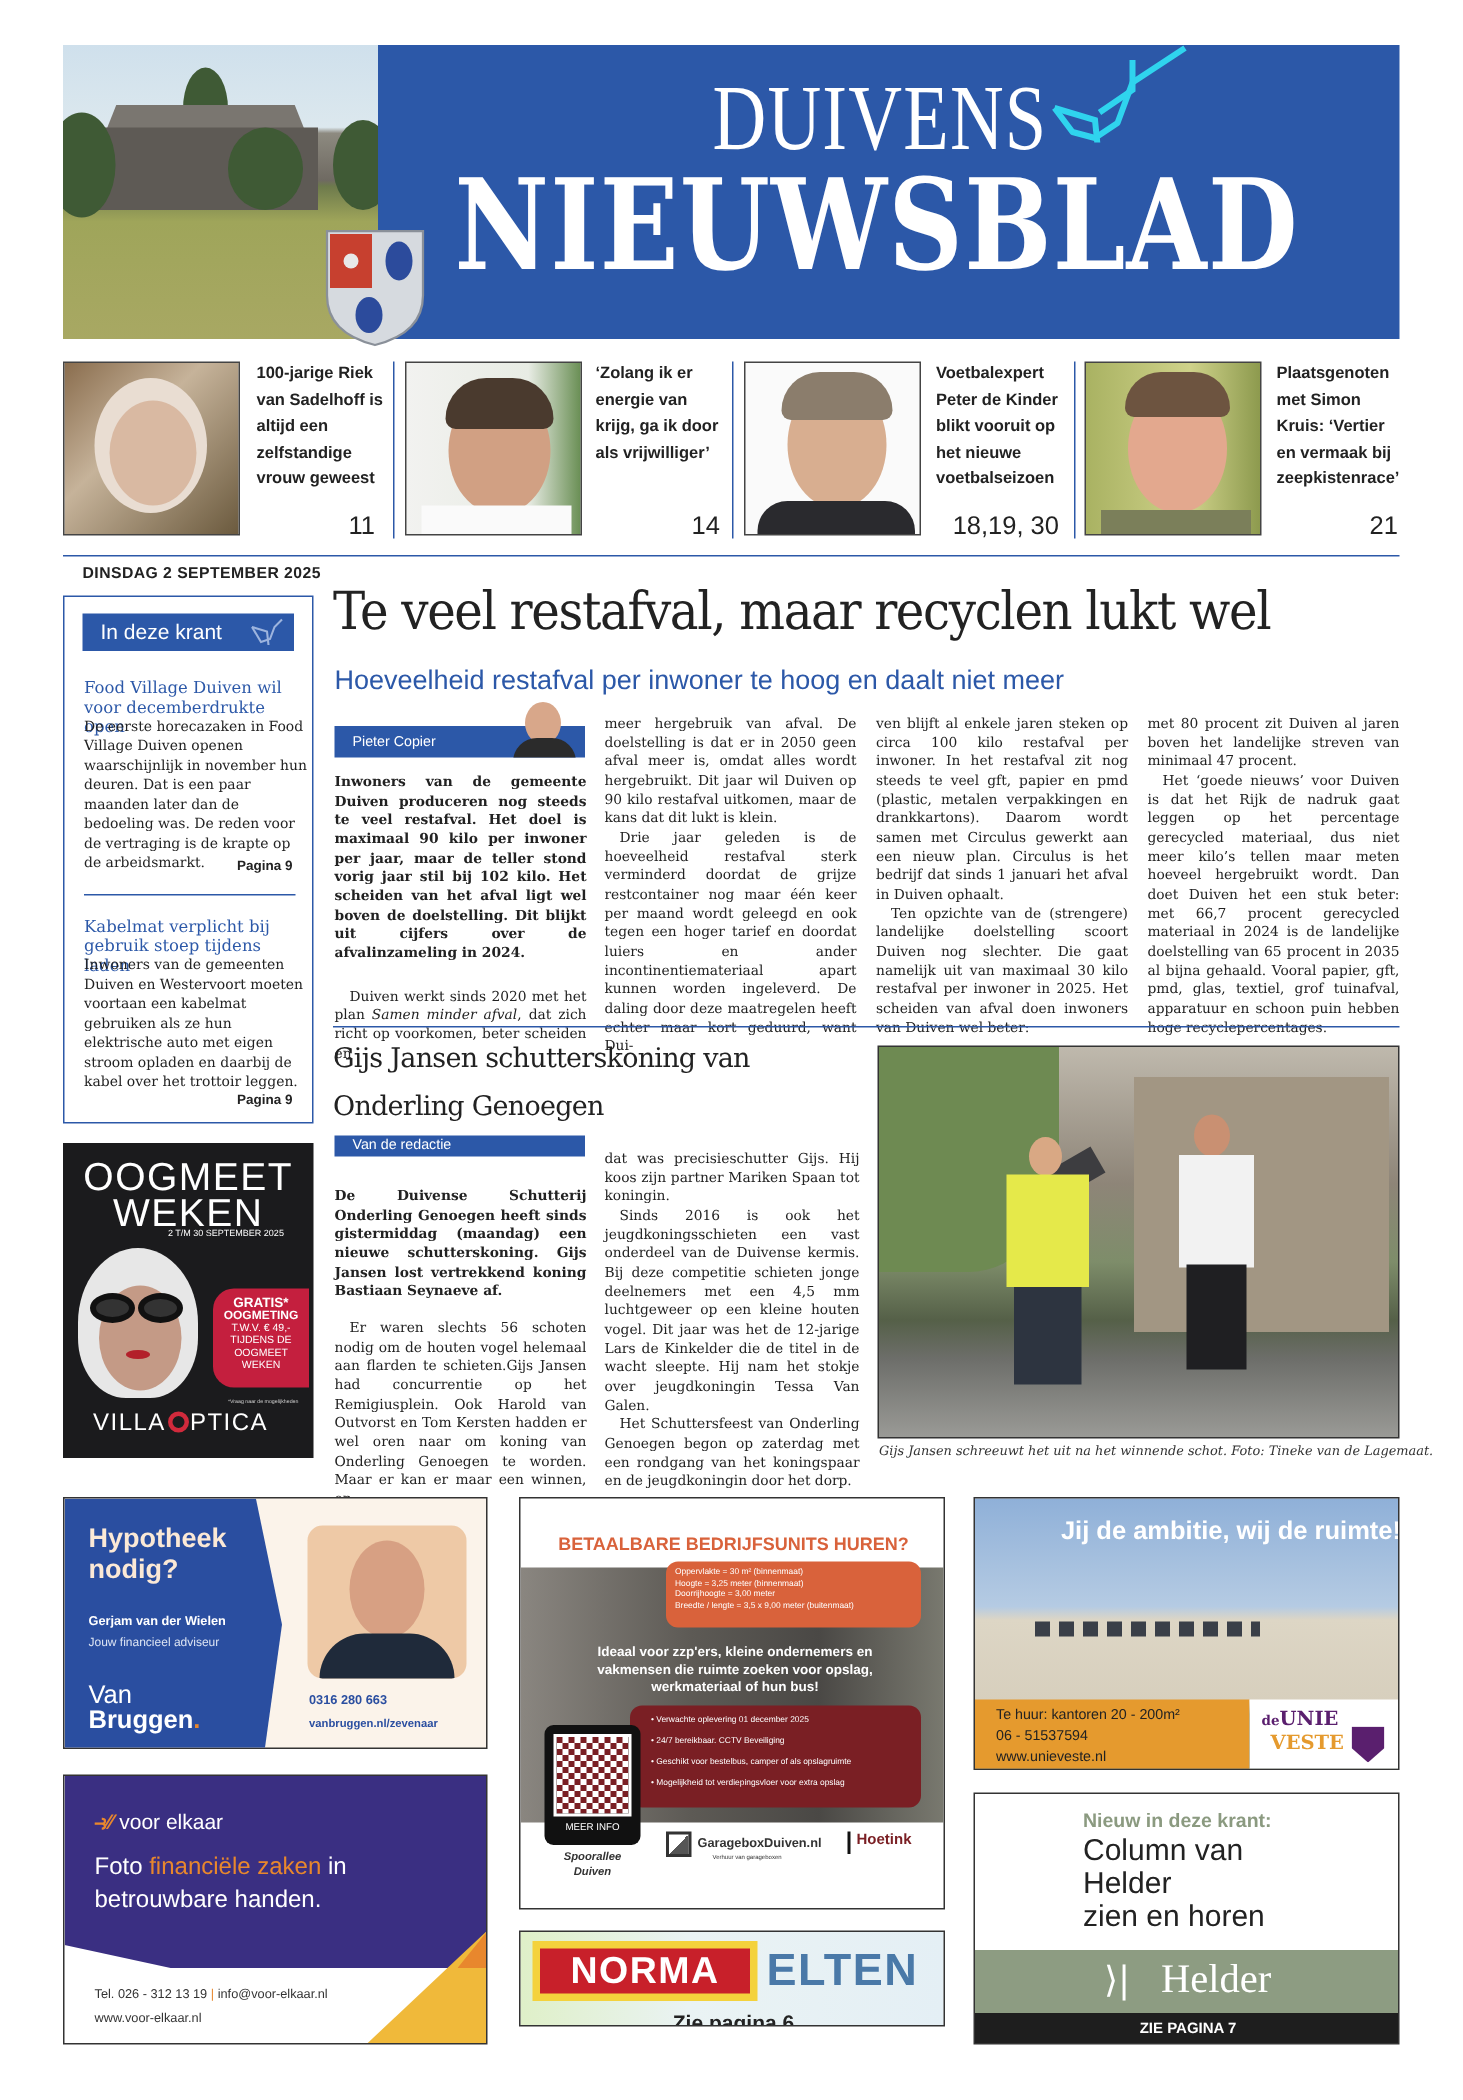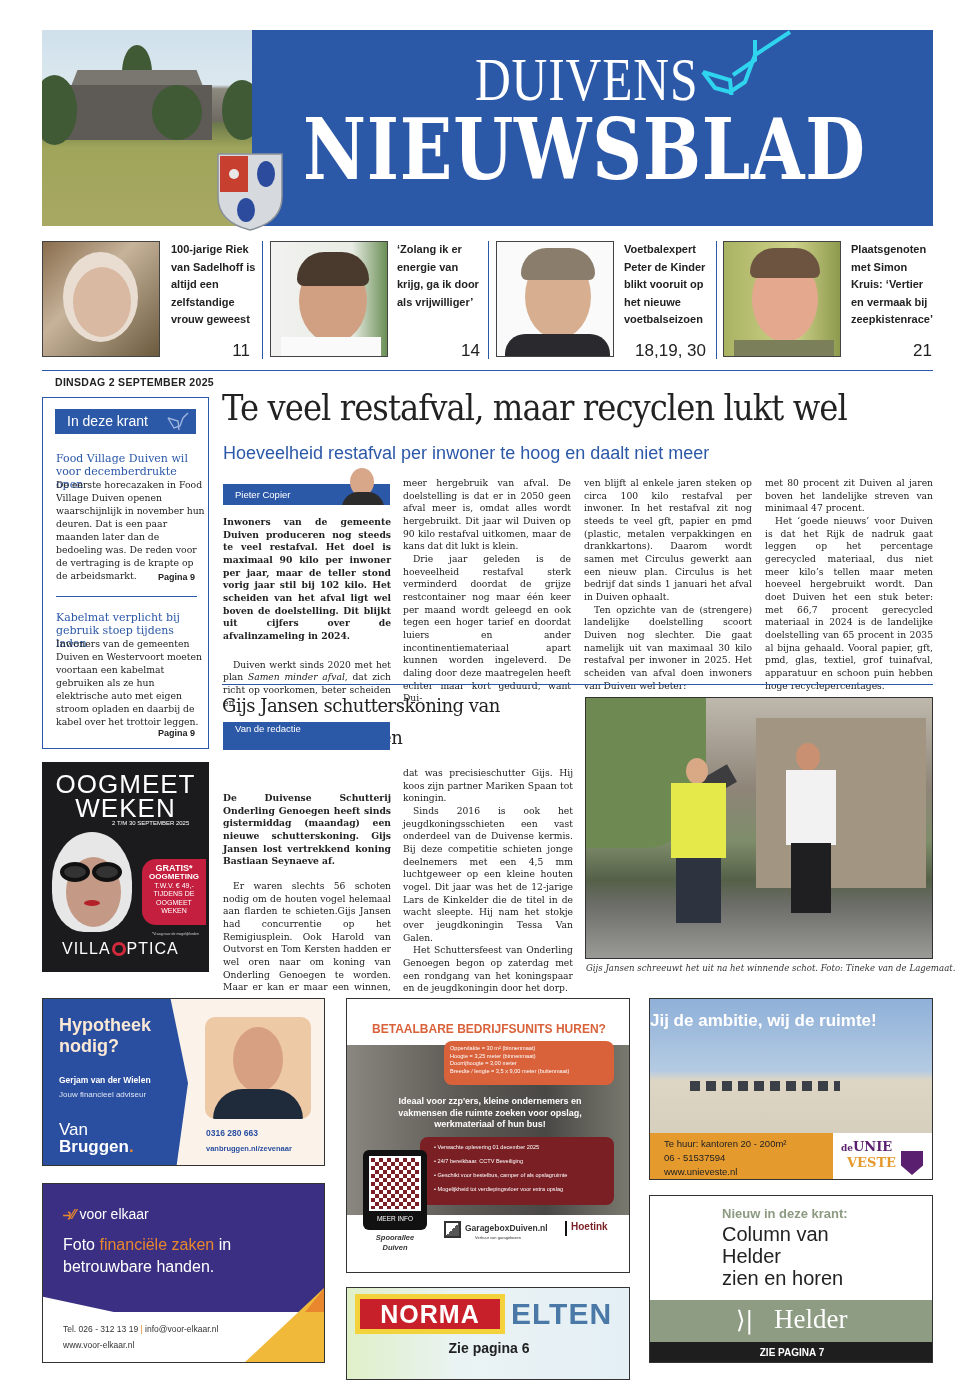--- a/index.html
+++ b/index.html
@@ -159,21 +159,21 @@
   <p>Ten opzichte van de (strengere) landelijke doelstelling scoort Duiven nog slechter. Die gaat namelijk uit van maximaal 30 kilo restafval per inwoner in 2025. Het scheiden van afval doen inwoners van Duiven wel beter:</p>
 </div>
 <div class="col" style="left:765px;top:477px;width:168px">
   <p class="noi">met 80 procent zit Duiven al jaren boven het landelijke streven van minimaal 47 procent.</p>
   <p>Het ‘goede nieuws’ voor Duiven is dat het Rijk de nadruk gaat leggen op het percentage gerecycled materiaal, dus niet meer kilo’s tellen maar meten hoeveel hergebruikt wordt. Dan doet Duiven het een stuk beter: met 66,7 procent gerecycled materiaal in 2024 is de landelijke doelstelling van 65 procent in 2035 al bijna gehaald. Vooral papier, gft, pmd, glas, textiel, grof tuinafval, apparatuur en schoon puin hebben hoge recyclepercentages.</p>
 </div>
 
 <div id="rule-mid" class="abs"></div>
 
 <div id="headline2" class="abs">Gijs Jansen schutterskoning van Onderling Genoegen</div>
-<div class="byline" style="left:223px;top:722px;width:167px;height:28px;line-height:14px">
+<div class="byline" style="left:223px;top:757px;width:167px;height:14px;line-height:14px">
   <span>Van de redactie</span>
 </div>
 <div class="col" style="left:223px;top:792px;width:168px">
   <p class="lead">De Duivense Schutterij Onderling Genoegen heeft sinds gistermiddag (maandag) een nieuwe schutterskoning. Gijs Jansen lost vertrekkend koning Bastiaan Seynaeve af.</p>
   <p style="margin-top:12px">Er waren slechts 56 schoten nodig om de houten vogel helemaal aan flarden te schieten.Gijs Jansen had concurrentie op het Remigiusplein. Ook Harold van Outvorst en Tom Kersten hadden er wel oren naar om koning van Onderling Genoegen te worden. Maar er kan er maar een winnen, en</p>
 </div>
 <div class="col" style="left:403px;top:767px;width:170px">
   <p class="noi">dat was precisieschutter Gijs. Hij koos zijn partner Mariken Spaan tot koningin.</p>
   <p>Sinds 2016 is ook het jeugdkoningsschieten een vast onderdeel van de Duivense kermis. Bij deze competitie schieten jonge deelnemers met een 4,5 mm luchtgeweer op een kleine houten vogel. Dit jaar was het de 12-jarige Lars de Kinkelder die de titel in de wacht sleepte. Hij nam het stokje over jeugdkoningin Tessa Van Galen.</p>
   <p>Het Schuttersfeest van Onderling Genoegen begon op zaterdag met een rondgang van het koningspaar en de jeugdkoningin door het dorp.</p>
@@ -275,30 +275,30 @@
       <div>Spoorallee</div>
       <div>Duiven</div>
     </div>
   <div class="abs" style="left:97px;top:222px;width:17px;height:17px;border:2px solid #333;background:linear-gradient(135deg,#fff 50%,#555 50%)"></div>
   <div class="abs sans" style="left:118px;top:224px;font-weight:bold;font-size:8.5px;color:#333">GarageboxDuiven.nl</div>
   <div class="abs sans" style="left:128px;top:236px;font-size:4px;color:#333">Verhuur van garageboxen</div>
   <div class="abs" style="left:218px;top:222px;width:2px;height:15px;background:#111"></div>
   <div class="abs sans" style="left:224px;top:222px;font-weight:bold;font-size:10px;color:#7a1f24">Hoetink</div>
 </div>
 
-<div class="ad" style="left:346px;top:1287px;width:284px;height:93px;background:linear-gradient(90deg,#dff0c8,#eaf3f4 40%,#e4eff5)">
+<div class="ad" style="left:346px;top:1287px;width:284px;height:64px;background:linear-gradient(90deg,#dff0c8,#eaf3f4 40%,#e4eff5)">
   <div class="abs sans" style="left:8px;top:6px;width:150px;height:40px;background:#f4d23c;padding:5px">
     <div style="background:#c8202a;height:30px;color:#fff;font-weight:bold;font-size:25px;line-height:30px;text-align:center;letter-spacing:1px">NORMA</div>
   </div>
   <div class="abs sans" style="left:164px;top:4px;font-weight:bold;font-size:30px;color:#4a79a8;letter-spacing:1px;line-height:44px">ELTEN</div>
   <div class="abs sans" style="left:0;top:52px;width:284px;text-align:center;font-weight:bold;font-size:14px;color:#222">Zie pagina 6</div>
 </div>
 
 <div class="ad" style="left:649px;top:998px;width:284px;height:182px;background:linear-gradient(#8fb0d8 0%,#b5cbe3 40%,#ddd6c5 45%,#d7cfbd 75%,#2e4a2a 80%)">
-  <div class="abs sans" style="left:0;top:12px;width:284px;text-align:left;color:#fff;font-weight:bold;font-size:17px">Jij de ambitie, wij de ruimte!</div>
+  <div class="abs sans" style="left:0;top:12px;width:284px;text-align:right;color:#fff;font-weight:bold;font-size:17px">Jij de ambitie, wij de ruimte!</div>
   <div class="abs" style="left:40px;top:82px;width:150px;height:10px;background:repeating-linear-gradient(90deg,#3a3f48 0 10px,transparent 10px 16px)"></div>
   <div class="abs" style="left:0;top:134px;width:183px;height:48px;background:#e59a2e"></div>
   <div class="abs sans" style="left:14px;top:138px;color:#222;font-size:9.5px;line-height:14px">
     <div>Te huur: kantoren 20 - 200m²</div>
       <div>06 - 51537594</div>
       <div>www.unieveste.nl</div>
   </div>
   <div class="abs" style="left:183px;top:134px;width:101px;height:48px;background:#fff">
     <div class="dserif" style="position:absolute;left:8px;top:6px;font-weight:bold;font-size:13px;color:#5a1f6e"><span style="font-size:9px">de</span><span>UNIE</span></div>
     <div class="dserif" style="position:absolute;left:14px;top:22px;font-weight:bold;font-size:13px;color:#e59a2e">VESTE</div>

